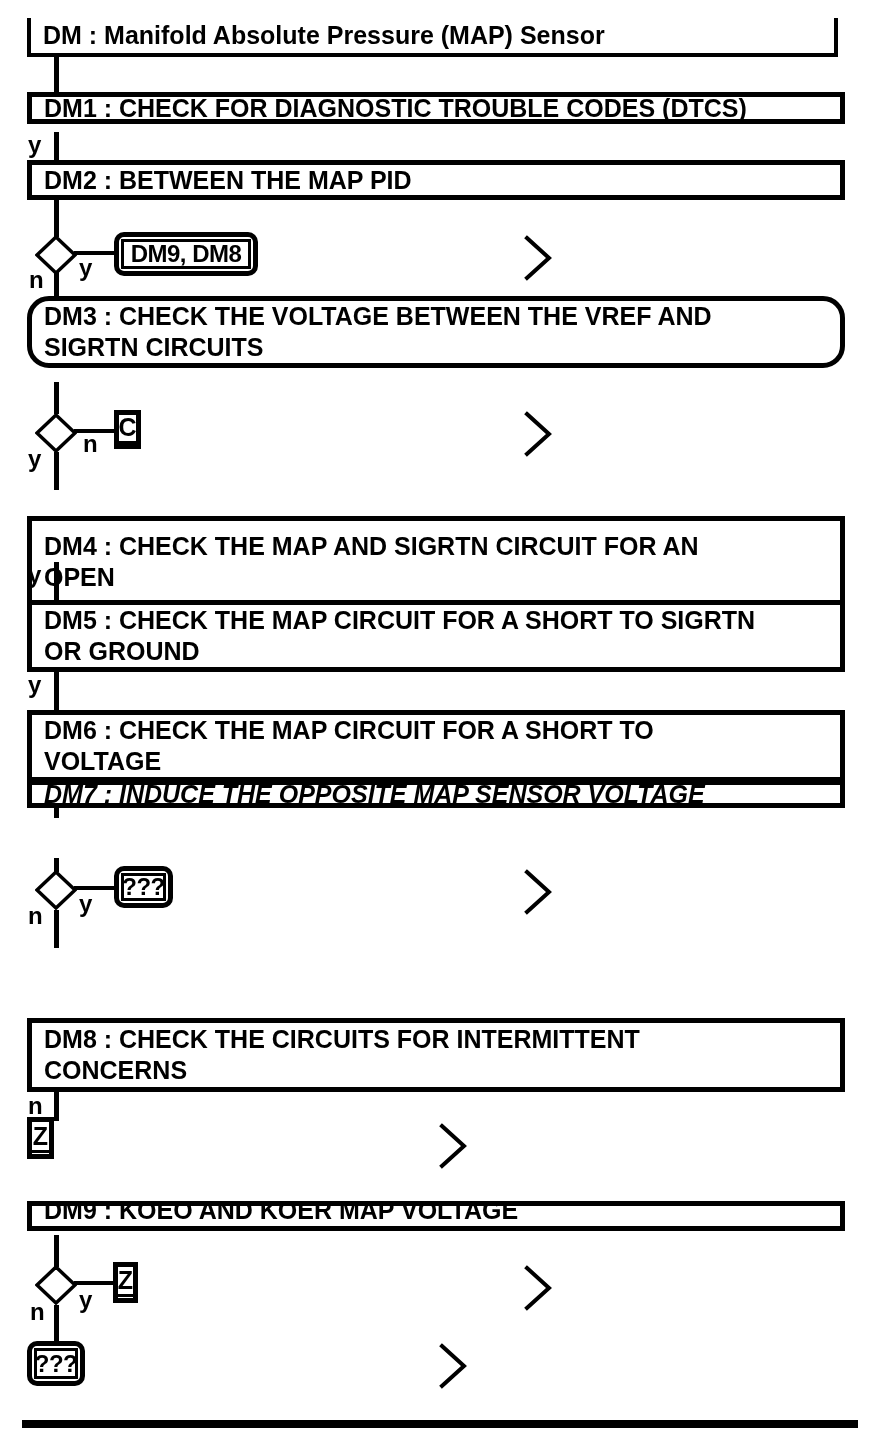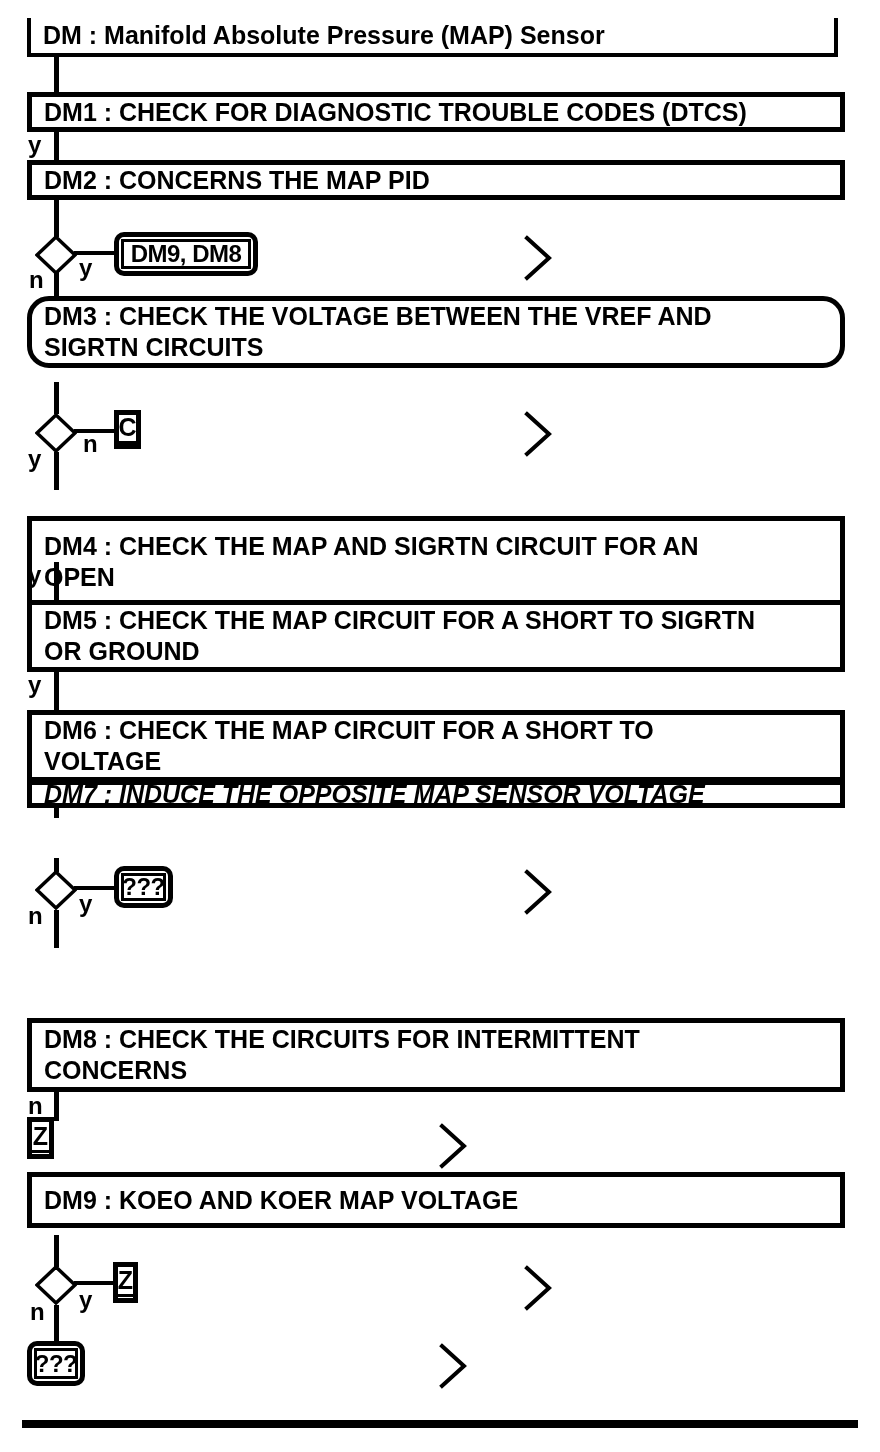--- a/index.html
+++ b/index.html
@@ -42,28 +42,28 @@
 <body>
 
 <div id="canvas">
 
   <div class="box title-box" style="top:18px;height:39px;">
     <span class="lbl">DM : Manifold Absolute Pressure (MAP) Sensor</span>
   </div>
 
   <div class="vline" style="top:57px;height:35px;"></div>
 
-  <div class="box" style="top:92px;height:40px;">
+  <div class="box" style="top:92px;height:32px;">
     <span class="lbl">DM1 : CHECK FOR DIAGNOSTIC TROUBLE CODES (DTCS)</span>
   </div>
   <div class="branch" style="left:28px;top:133px;">y</div>
   <div class="vline" style="top:132px;height:28px;"></div>
 
   <div class="box" style="top:160px;height:40px;">
-    <span class="lbl">DM2 : CONCERNS THE MAP PID</span>
+    <span class="lbl">DM2 : BETWEEN THE MAP PID</span>
   </div>
   <div class="vline" style="top:200px;height:37px;"></div>
 
   <svg class="diamond" style="left:35px;top:235px;" width="42" height="40" viewBox="0 0 42 40">
     <polygon points="21,2 40,20 21,38 2,20" fill="#fff" stroke="#000" stroke-width="3.5"></polygon>
   </svg>
   <div class="hline" style="left:74px;top:251px;width:41px;"></div>
   <div class="branch" style="left:79px;top:256px;">y</div>
   <div class="branch" style="left:29px;top:268px;">n</div>
   <div class="linkbox dbl" style="left:114px;top:232px;width:144px;height:44px;">
@@ -145,21 +145,21 @@
   </div>
   <div class="branch" style="left:28px;top:1094px;">n</div>
   <div class="vline" style="top:1092px;height:29px;"></div>
   <div class="linkbox" style="left:27px;top:1117px;width:27px;height:42px;">
     <span class="u">Z</span>
   </div>
   <svg class="chev" style="left:437px;top:1120px;" width="32" height="52" viewBox="0 0 32 52">
     <polyline points="5,6 27,26 5,46" fill="none" stroke="#000" stroke-width="4" stroke-linecap="square" stroke-linejoin="miter"></polyline>
   </svg>
 
-  <div class="box" style="top:1172px;height:56px;">
+  <div class="box" style="top:1201px;height:30px;align-items:flex-end;">
     <span class="lbl">DM9 : KOEO AND KOER MAP VOLTAGE</span>
   </div>
   <div class="vline" style="top:1235px;height:32px;"></div>
 
   <svg class="diamond" style="left:35px;top:1265px;" width="42" height="40" viewBox="0 0 42 40">
     <polygon points="21,2 40,20 21,38 2,20" fill="#fff" stroke="#000" stroke-width="3.5"></polygon>
   </svg>
   <div class="hline" style="left:74px;top:1281px;width:39px;"></div>
   <div class="branch" style="left:79px;top:1288px;">y</div>
   <div class="branch" style="left:30px;top:1300px;">n</div>

